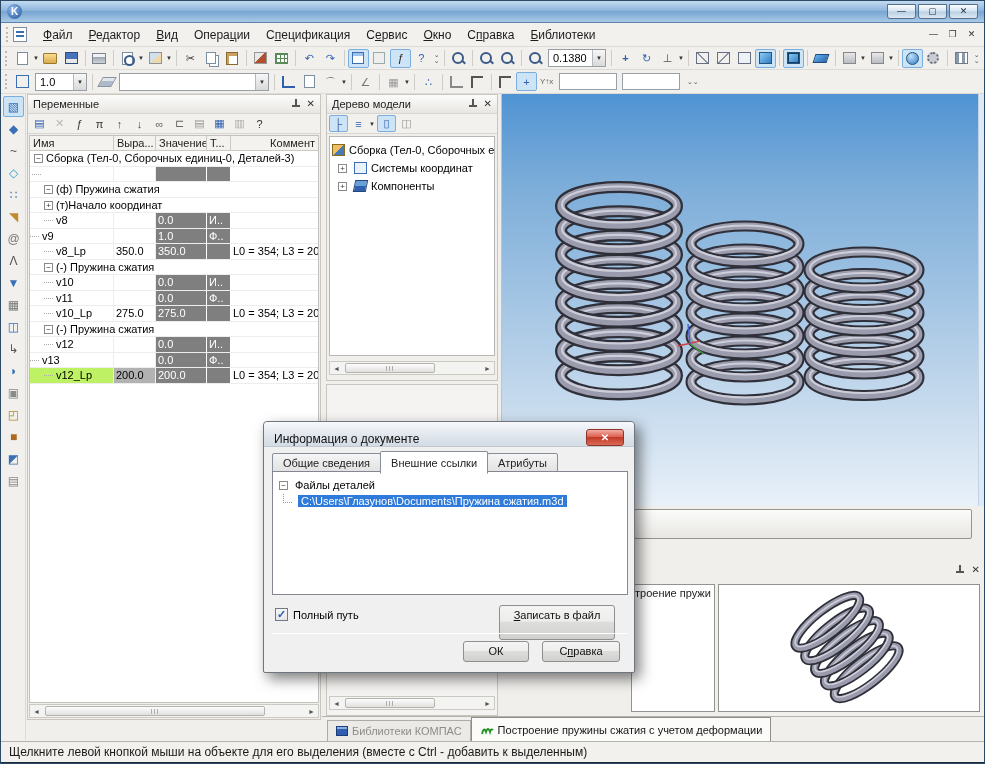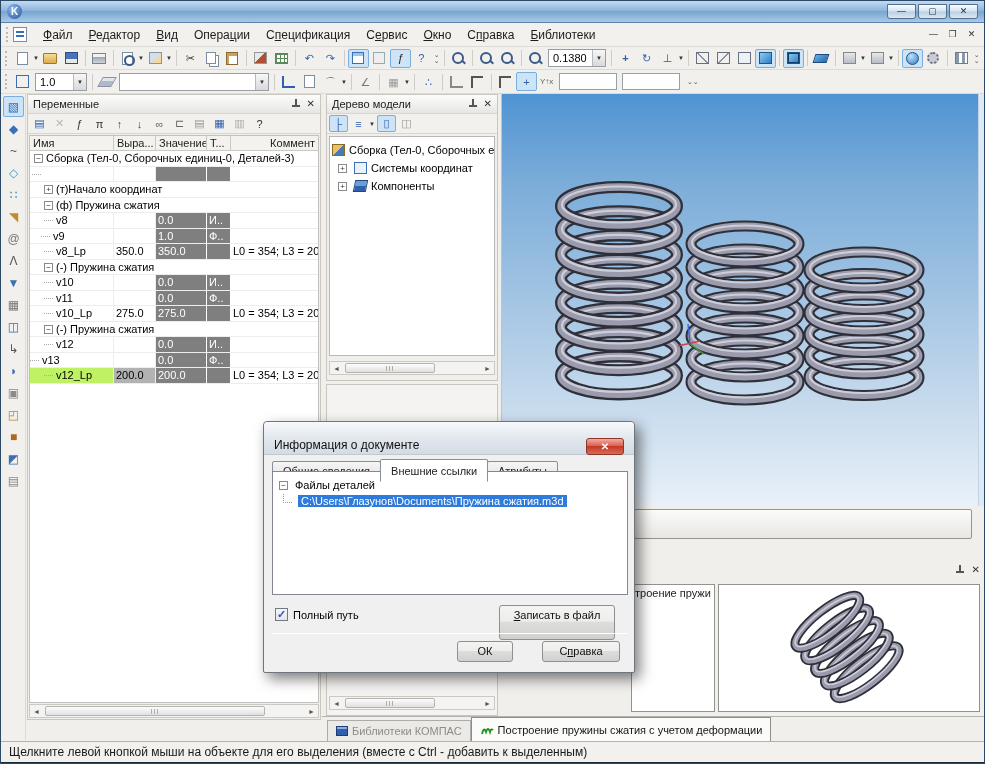--- a/index.html
+++ b/index.html
@@ -126,21 +126,21 @@
 .libprev{left:90px;width:262px;height:128px}
 
 .btabs{position:absolute;left:321px;top:715px;width:664px;height:25px;background:#f0efec;border-top:1px solid #b5b3ae;display:flex;align-items:flex-end;padding-left:5px}
 .btab{height:21px;display:flex;align-items:center;gap:4px;padding:0 8px;font-size:11px;border:1px solid #aeaca6;border-bottom:none;background:#eceae6;color:#8d8b87;white-space:nowrap}
 .btab.active{background:#fbfbfa;color:#151515;height:24px;border-color:#8f8d88}
 .libicon{width:12px;height:10px;background:#2f5fae;border:1px solid #1c3c7c;box-shadow:inset 0 2px 0 #8ab0e0}
 .statusbar{position:absolute;left:0;top:740px;width:100%;height:21px;background:#f2f1ee;border-top:1px solid #b5b3ae;display:flex;align-items:center;padding:0 8px;font-size:12px;color:#1a1a1a}
 .bframe{position:absolute;left:0;top:761px;width:100%;height:3px;background:linear-gradient(90deg,#17242f,#3b5etc 40%,#17242f);background:#1d2c3a}
 
 .dialog{position:absolute;left:262px;top:420px;width:372px;height:252px;background:#f0f0f0;border:1px solid #6f757d;border-radius:4px 4px 2px 2px;box-shadow:5px 6px 14px rgba(0,0,0,.5);z-index:50;font-size:11px}
-.dtitle{height:25px;background:linear-gradient(#f7f9fc,#dfe5ec 60%,#d3dbe4);border-bottom:1px solid #c2c8d0;border-radius:4px 4px 0 0;display:flex;align-items:flex-start;padding:16px 10px;font-size:12px;color:#111}
+.dtitle{height:25px;background:linear-gradient(#f7f9fc,#dfe5ec 60%,#d3dbe4);border-bottom:1px solid #c2c8d0;border-radius:4px 4px 0 0;display:flex;align-items:flex-end;padding:0 10px;font-size:12px;color:#111}
 .dclose{margin-left:auto;width:38px;height:17px;background:linear-gradient(#f2aba2,#dd6152 45%,#c33a28 50%,#d96a56);border:1px solid #8e3428;border-radius:3px;color:#fff;font-size:10px;font-weight:bold;text-align:center;line-height:15px}
 .dtabs{display:flex;padding:6px 8px 0;position:relative}
 .dtab{padding:3px 10px 4px;border:1px solid #898f98;background:linear-gradient(#f5f5f5,#e0e0e0);margin-right:-1px;border-radius:2px 2px 0 0;color:#222;position:relative}
 .dtab.active{background:#fff;z-index:3;margin-top:-2px;padding-top:5px;border-bottom:1px solid #fff}
 .dbox{position:absolute;left:8px;top:49px;width:356px;height:124px;background:#fff;border:1px solid #828790;z-index:2;padding:5px 6px}
 .drow{display:flex;align-items:center;height:16px;gap:4px;white-space:nowrap}
 .dsel{background:#2f7bdc;color:#fff;padding:0 3px}
 .dconn{width:9px;height:9px;border-left:1px dotted #999;border-bottom:1px dotted #999;margin:-6px 2px 0 4px}
 .dcheck{position:absolute;left:11px;top:186px;display:flex;align-items:center;gap:5px}
 .cbox{width:13px;height:13px;background:linear-gradient(#f6f6f6,#e5e5e5);border:1px solid #707a86;color:#2a5fb8;font-size:11px;font-weight:bold;line-height:11px;text-align:center}
@@ -438,34 +438,34 @@
             <span class="cell" style="flex: 1 1 0%; border-right: none; padding-left: 4px;"><span class="exp">−</span><span>Сборка (Тел-0, Сборочных единиц-0, Деталей-3)</span></span>
           </div>
           <div class="vrow">
             <span class="cell c-name"><span class="dots"></span></span>
             <span class="cell c-expr"></span>
             <span class="cell c-val dark"></span>
             <span class="cell c-t dark"></span>
             <span class="cell c-com"></span>
           </div>
           <div class="vrow">
+            <span class="cell" style="flex: 1 1 0%; border-right: none; padding-left: 14px;"><span class="exp">−</span><span>(ф) Пружина сжатия</span></span>
+          </div>
+          <div class="vrow">
             <span class="cell" style="flex: 1 1 0%; border-right: none; padding-left: 14px;"><span class="exp">+</span><span>(т)Начало координат</span></span>
-          </div>
-          <div class="vrow">
-            <span class="cell" style="flex: 1 1 0%; border-right: none; padding-left: 14px;"><span class="exp">−</span><span>(ф) Пружина сжатия</span></span>
           </div>
           <div class="vrow">
             <span class="cell c-name" style="padding-left: 14px;"><span class="dots"></span><span>v8</span></span>
             <span class="cell c-expr"></span>
             <span class="cell c-val dark">0.0</span>
             <span class="cell c-t dark">И..</span>
             <span class="cell c-com"></span>
           </div>
           <div class="vrow">
-            <span class="cell c-name" style="padding-left: 11px;"><span class="dots"></span><span>v9</span></span>
+            <span class="cell c-name" style="padding-left: 0;"><span class="dots"></span><span>v9</span></span>
             <span class="cell c-expr"></span>
             <span class="cell c-val dark">1.0</span>
             <span class="cell c-t dark">Ф..</span>
             <span class="cell c-com"></span>
           </div>
           <div class="vrow">
             <span class="cell c-name" style="padding-left: 14px;"><span class="dots"></span><span>v8_Lp</span></span>
             <span class="cell c-expr">350.0</span>
             <span class="cell c-val dark">350.0</span>
             <span class="cell c-t dark"></span>
@@ -722,17 +722,17 @@
         <span class="dconn"></span>
         <span class="dsel">C:\Users\Глазунов\Documents\Пружина сжатия.m3d</span>
       </div>
     </div>
     <div class="dcheck">
       <span class="cbox">✓</span>
       <span>Полный путь</span>
     </div>
     <div class="pbtn" id="btn-write" style="left:235px;top:183px;width:116px;height:35px;line-height:19px"><u>З</u>аписать в файл</div>
     <div class="dsep"></div>
-    <div class="pbtn" id="btn-ok" style="left:193px;top:219px;width:56px;height:21px;line-height:19px">ОК</div>
+    <div class="pbtn" id="btn-ok" style="left:199px;top:219px;width:66px;height:21px;line-height:19px">ОК</div>
     <div class="pbtn" id="btn-help" style="left:278px;top:219px;width:78px;height:21px;line-height:19px">С<u>п</u>равка</div>
   </div>
 
 </div>
 
 </body></html>

